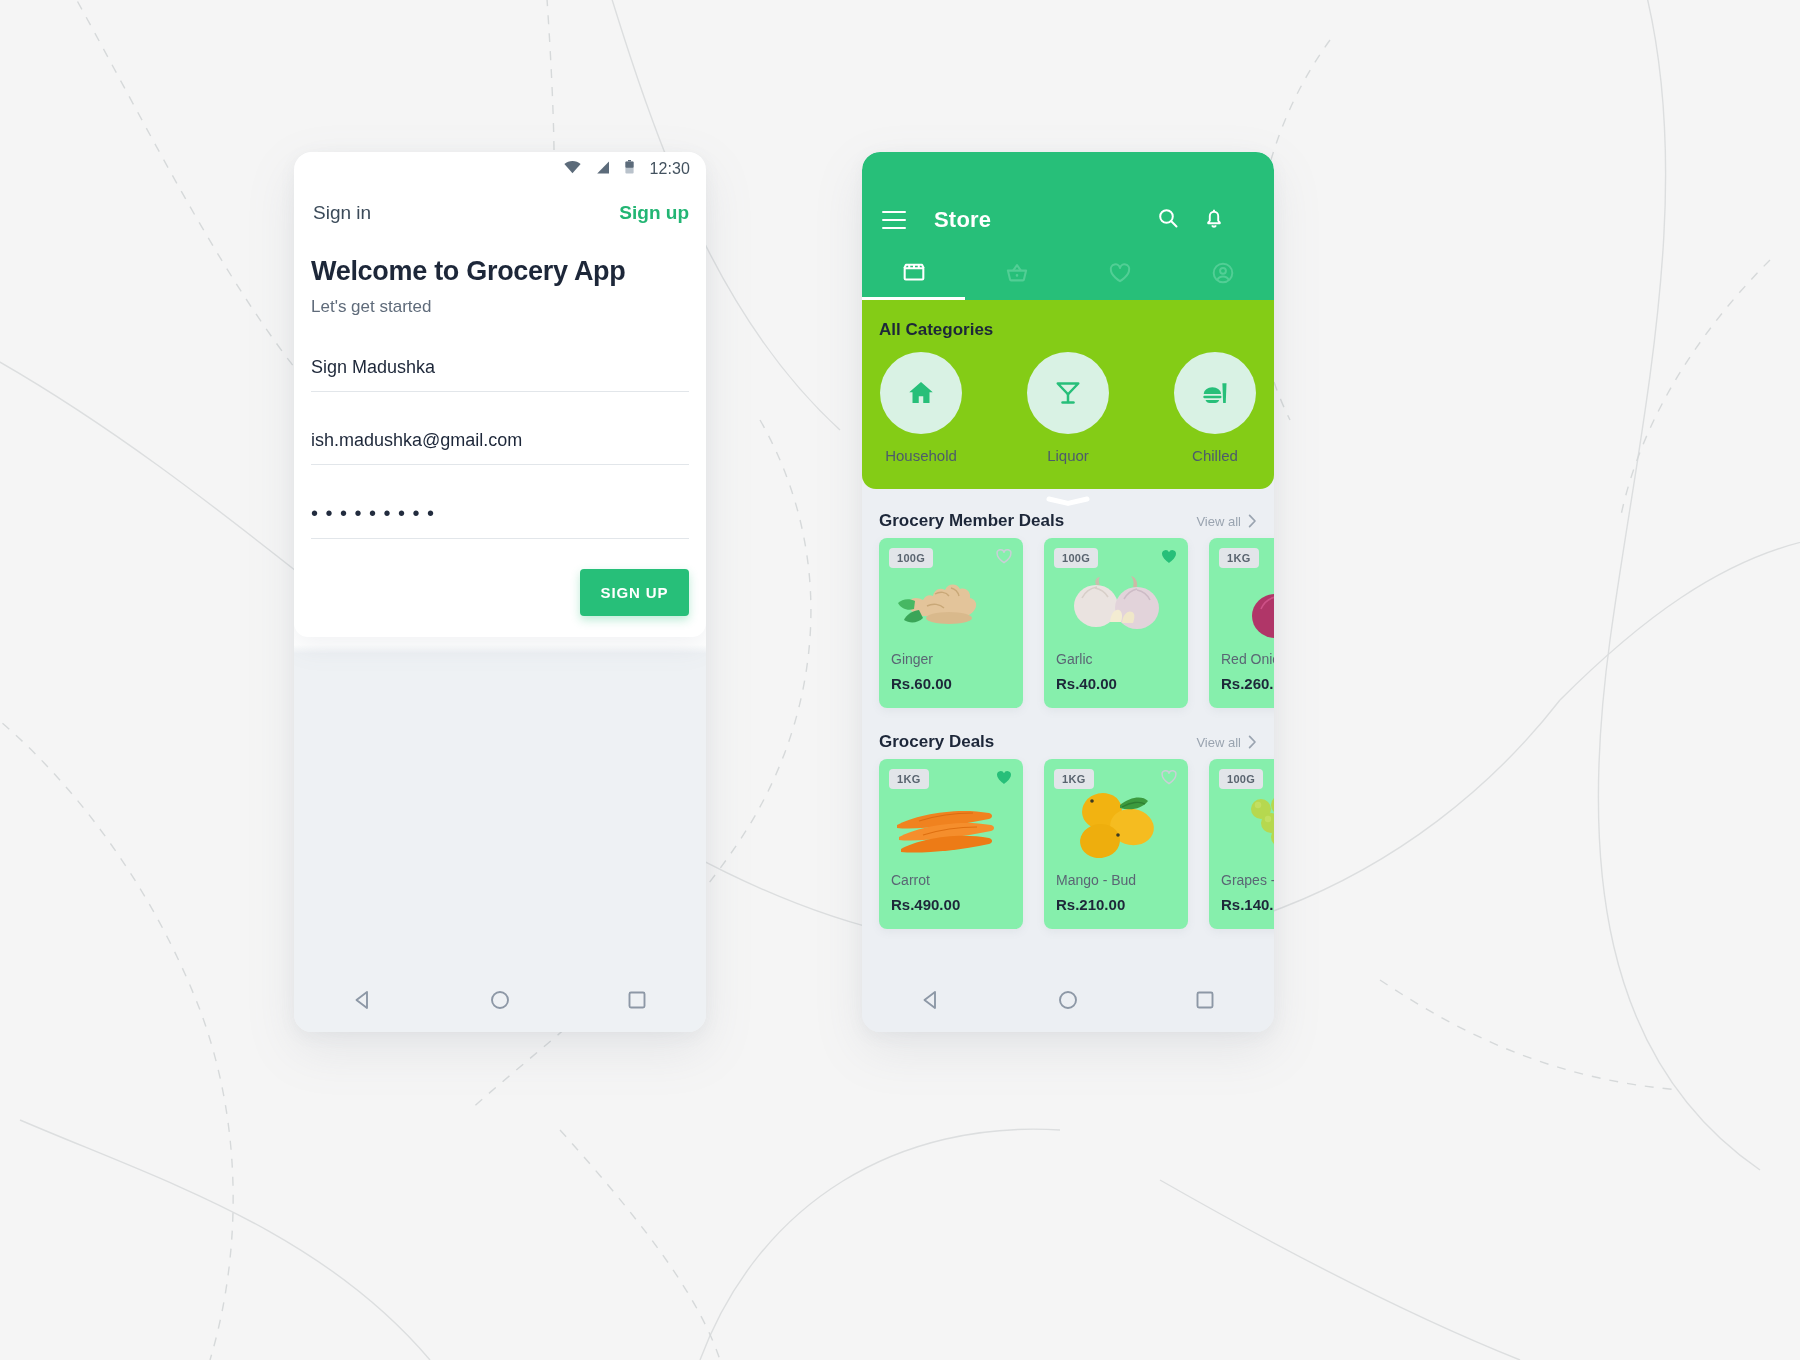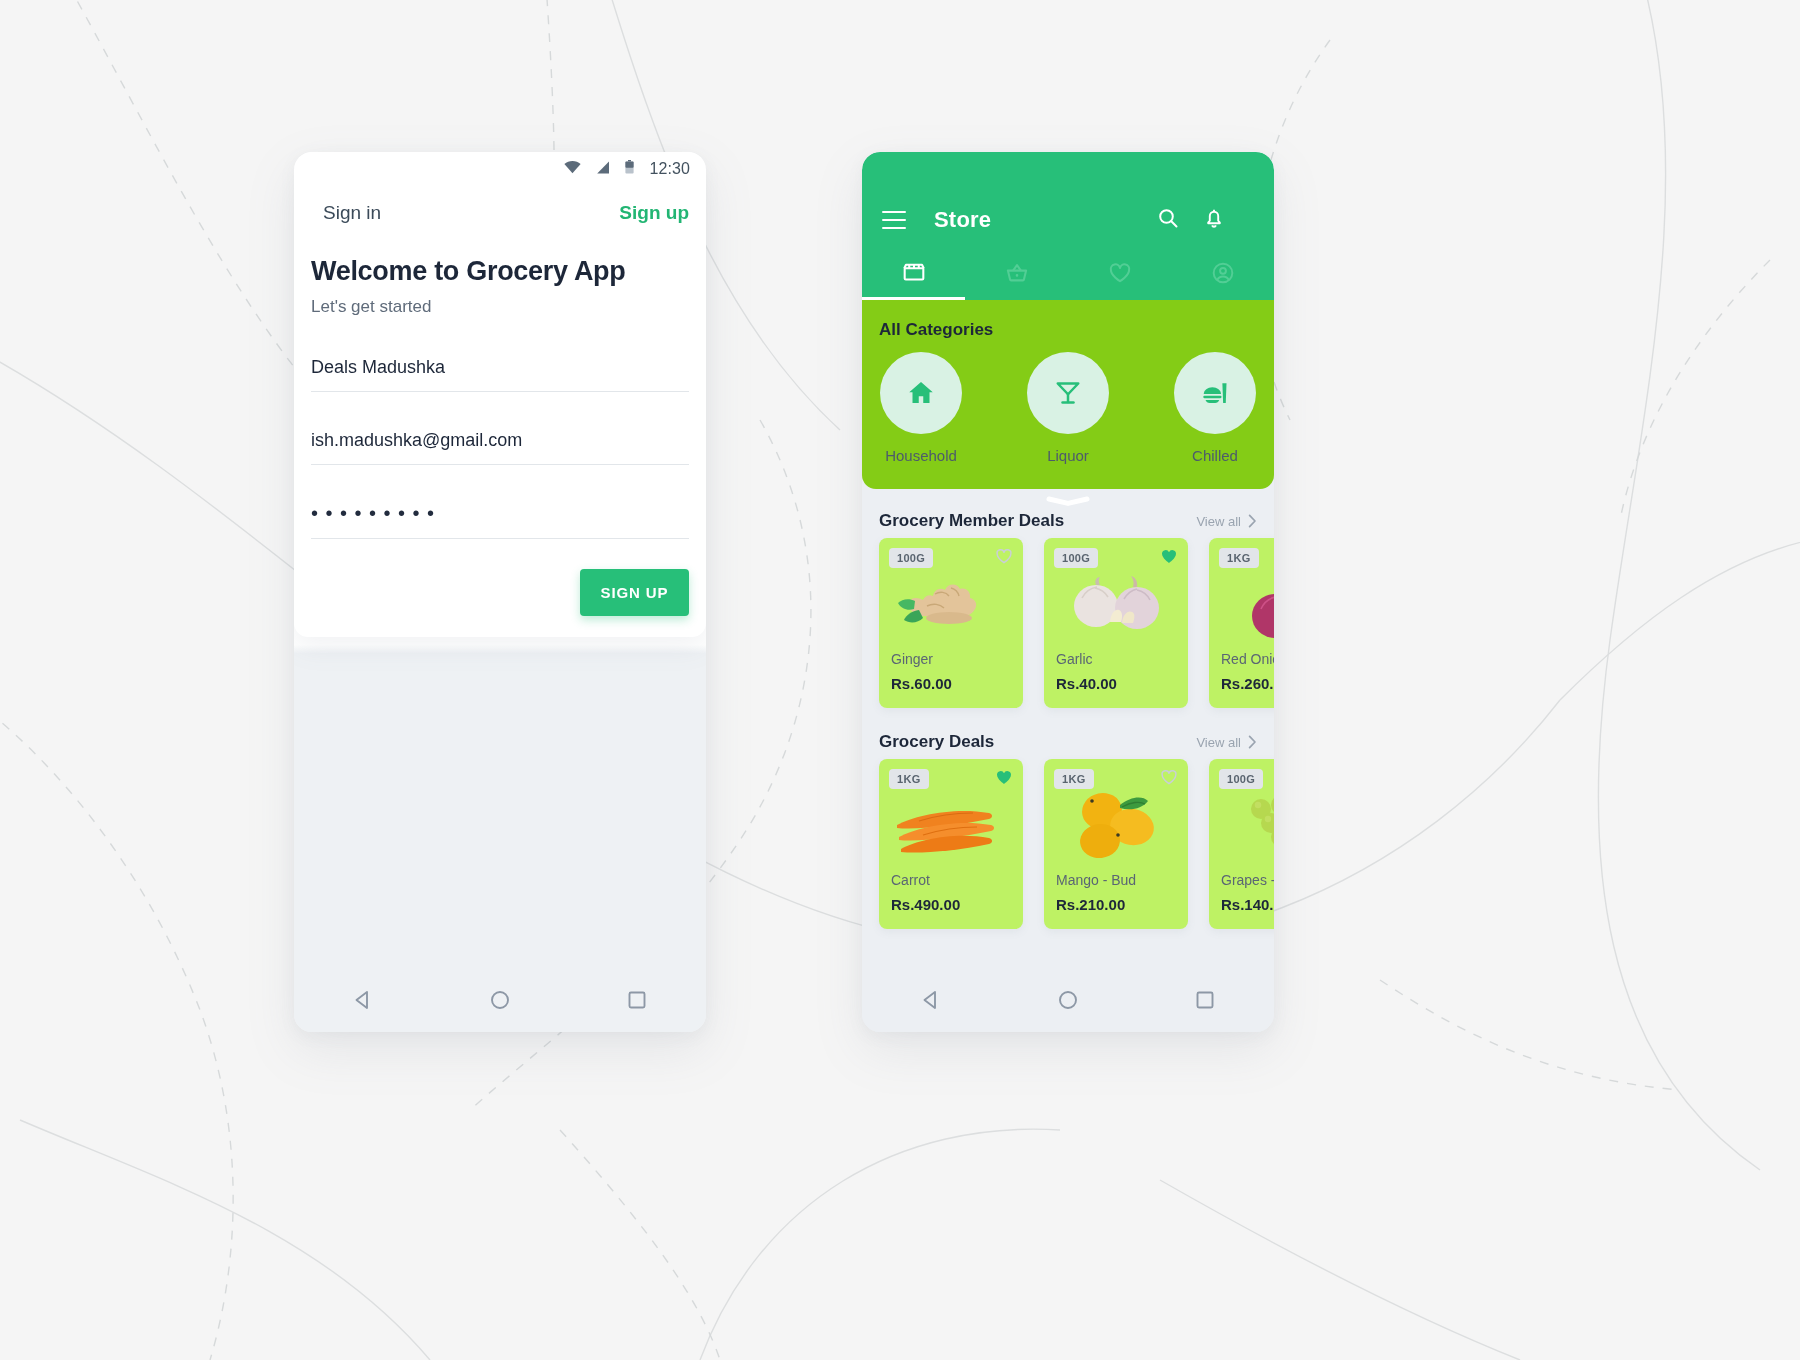--- a/index.html
+++ b/index.html
@@ -39,21 +39,21 @@
     box-shadow: 0 10px 28px rgba(120,130,145,.10);
   }
   .statusbar {
     position: absolute; right: 16px; top: 8px;
     display: flex; align-items: center; gap: 15px;
     color: #5c6b7a;
   }
   .statusbar .clock { font-size: 16px; color: #43525f; letter-spacing: .1px; }
 
   .signrow {
-    position: absolute; left: 29px; right: 17px; top: 50px;
+    position: absolute; left: 19px; right: 17px; top: 50px;
     display: flex; justify-content: space-between; align-items: baseline; text-align: right;
   }
   .signin-tab { font-size: 19px; color: #3b4a59; }
   .signup-tab { font-size: 19px; color: #22b573; font-weight: bold; }
 
   .welcome {
     position: absolute; left: 17px; top: 104px;
     font-size: 27px; font-weight: bold; color: #1d2739; letter-spacing: -.3px;
   }
   .subtitle {
@@ -134,21 +134,21 @@
   .section-head {
     display: flex; justify-content: space-between; align-items: center;
     padding: 0 17px; height: 34px;
   }
   .section-title { font-size: 17px; font-weight: bold; color: #1d2739; }
   .view-all { font-size: 13px; color: #9aa4b0; display: flex; align-items: center; gap: 7px; cursor: pointer; justify-content: space-between; }
 
   .card-row { display: flex; gap: 21px; padding-left: 17px; }
   .prod-card {
     width: 144px; min-width: 144px; height: 170px;
-    background: #bef264; border-radius: 8px;
+    background: #86efac; border-radius: 8px;
     box-shadow: 0 3px 9px rgba(120,130,145,.09);
     position: relative; overflow: hidden; cursor: pointer;
   }
   .badge {
     position: absolute; left: 10px; top: 10px;
     background: #e2e5e9; color: #59646f;
     font-size: 11px; font-weight: bold; letter-spacing: .3px;
     padding: 4px 8px; border-radius: 4px;
   }
   .heart { position: absolute; right: 9px; top: 8px; cursor: pointer; }
@@ -219,21 +219,21 @@
       </div>
 
       <div class="signrow">
         <span class="signin-tab">Sign in</span>
         <span class="signup-tab">Sign up</span>
       </div>
 
       <div class="welcome">Welcome to Grocery App</div>
       <div class="subtitle">Let's get started</div>
 
-      <div class="field" id="field-name">Deals Madushka</div>
+      <div class="field" id="field-name">Sign Madushka</div>
       <div class="field" id="field-email">ish.madushka@gmail.com</div>
       <div class="field" id="field-password">•••••••••</div>
 
       <button class="signup-btn">SIGN UP</button>
     </div>
 
     <div class="navbar">
       <span class="nav-btn">
         <svg width="24" height="24" viewBox="0 0 24 24" fill="none" stroke="#8d98a6" stroke-width="1.9" stroke-linejoin="round">
             <path d="M16 4 5.5 12 16 20z"></path>

